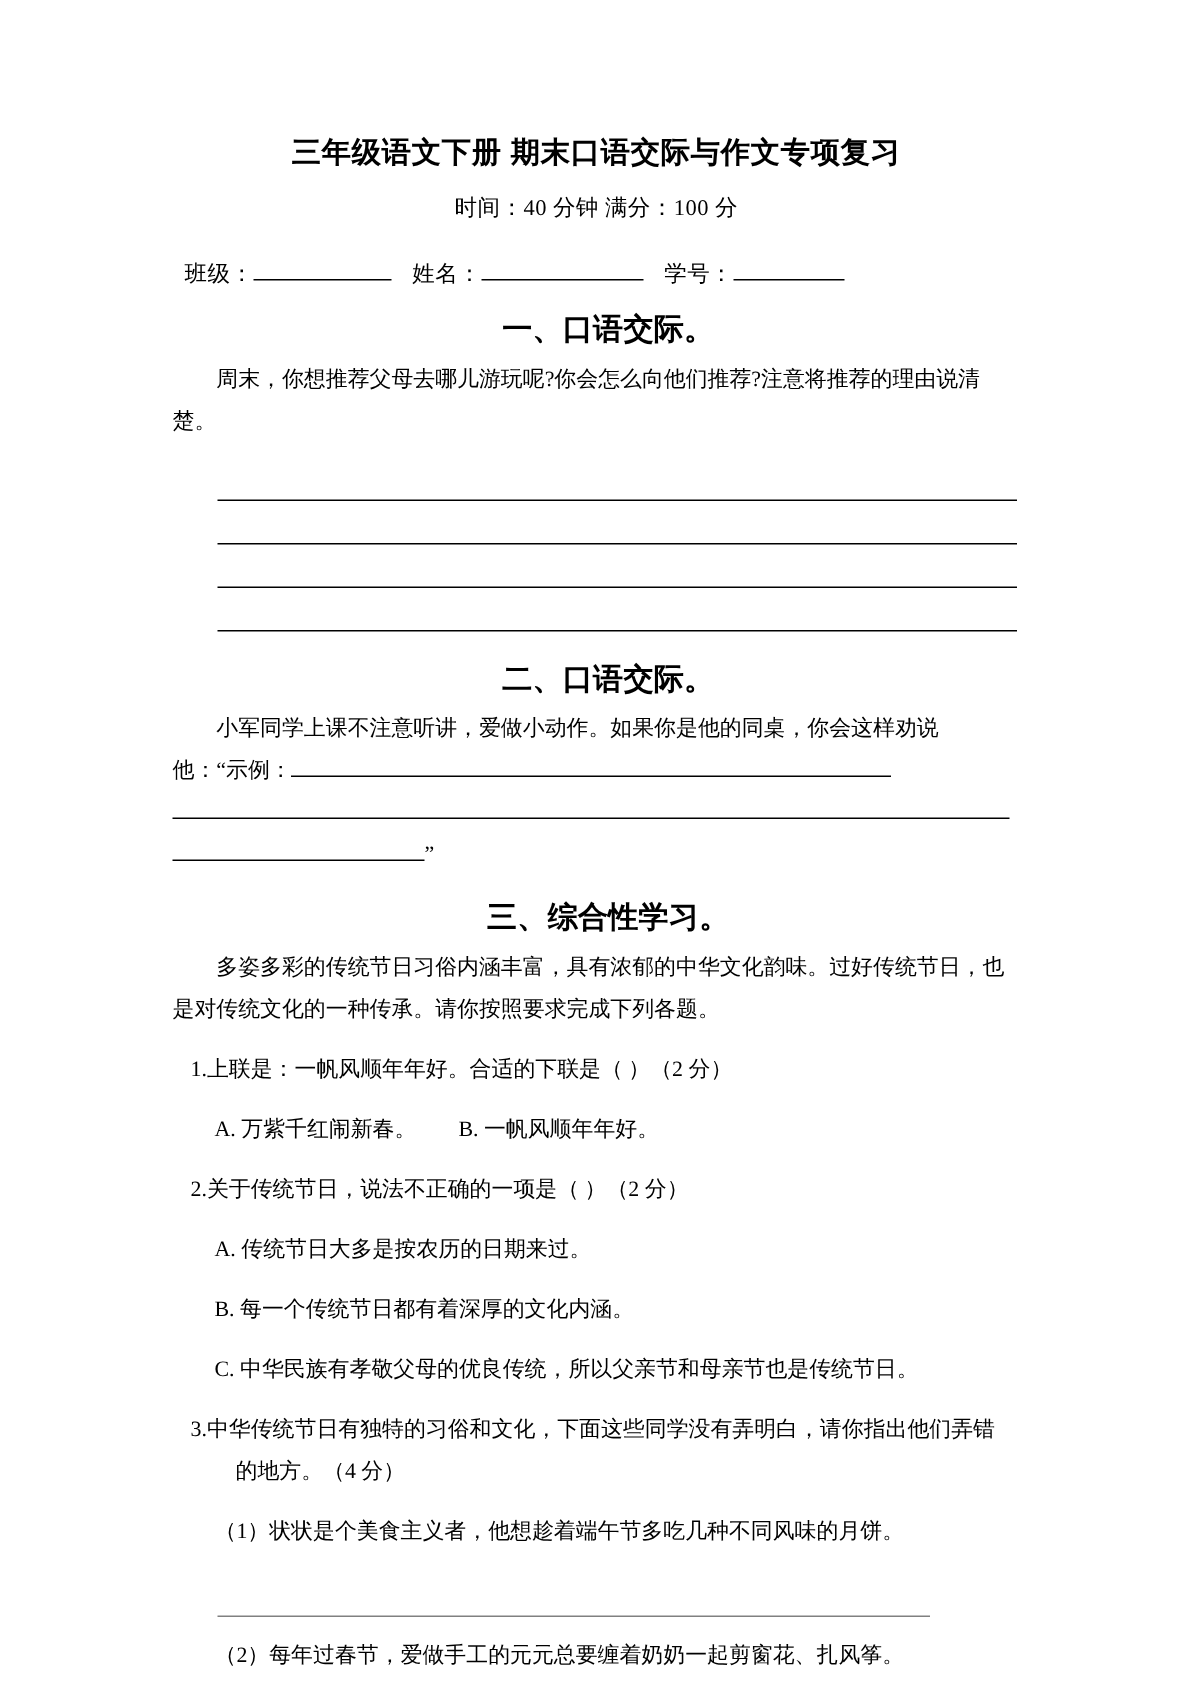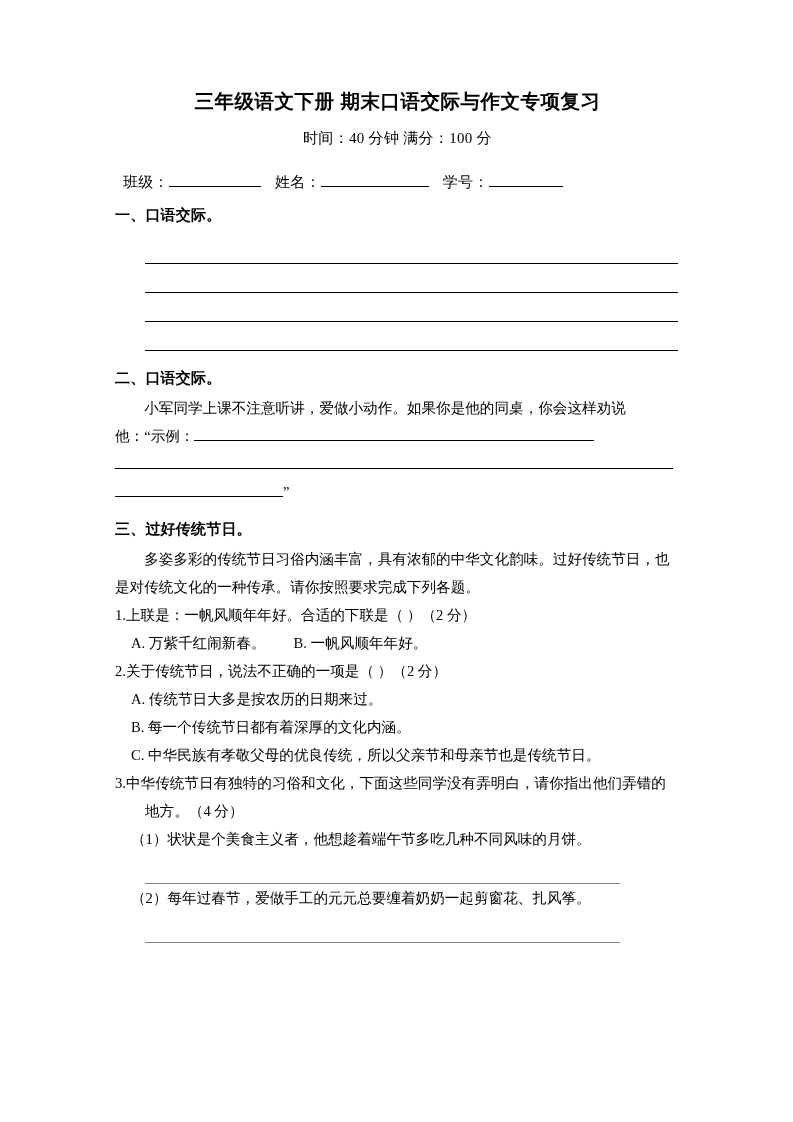--- a/index.html
+++ b/index.html
@@ -56,42 +56,43 @@
     vertical-align: baseline;
   }
   .b1 { width: 92px; }
   .b2 { width: 108px; }
   .b3 { width: 74px; }
   .sp { display: inline-block; width: 14px; }
 
   .section-head {
     font-family: "Liberation Sans", "DejaVu Sans", sans-serif;
     font-weight: bold;
-    font-size: 15px;
-    margin: 8px 0 6px 0;
+    font-size: 20px;
+    margin: 8px 0 6px 16px;
     letter-spacing: 0.2px;
+    text-align: center;
   }
   .para {
     font-size: 14.6px;
     line-height: 28px;
     text-indent: 2em;
     margin: 0;
   }
   .para.noindent { text-indent: 0; }
   .ruled {
     height: 28px;
     border-bottom: 1px solid #000;
     margin-left: 30px;
     margin-right: 2px;
   }
   .ruled.first { margin-top: 10px; }
   .q {
     font-size: 14.6px;
     line-height: 28px;
-    margin: 0;
+    margin: 12px;
   }
   .q.indent1 { padding-left: 16px; }
   .q.hang {
     padding-left: 30px;
     text-indent: -30px;
   }
   .inline-rule {
     display: inline-block;
     border-bottom: 1px solid #000;
     vertical-align: baseline;
@@ -119,20 +120,21 @@
 
     <h1 class="title">三年级语文下册 期末口语交际与作文专项复习</h1>
 
     <div class="subtitle">时间：40 分钟 满分：100 分</div>
 
     <div class="info-line">
       <span>班级：</span><span class="blank b1"></span><span class="sp"></span><span>姓名：</span><span class="blank b2"></span><span class="sp"></span><span>学号：</span><span class="blank b3"></span>
     </div>
 
     <div class="section-head">一、口语交际。</div>
+    <p class="para">周末，你想推荐父母去哪儿游玩呢?你会怎么向他们推荐?注意将推荐的理由说清楚。</p>
     <div class="ruled first"></div>
     <div class="ruled"></div>
     <div class="ruled"></div>
     <div class="ruled"></div>
 
     <div class="spacer10"></div>
 
     <div class="section-head">二、口语交际。</div>
     <p class="para">小军同学上课不注意听讲，爱做小动作。如果你是他的同桌，你会这样劝说</p>
     <p class="para noindent">
@@ -140,21 +142,21 @@
     </p>
     <p class="para noindent">
       <span class="inline-rule" style="width:558px"></span>
     </p>
     <p class="quote-tail">
       <span class="inline-rule" style="width:168px"></span><span>”</span>
     </p>
 
     <div class="spacer6"></div>
 
-    <div class="section-head">三、过好传统节日。</div>
+    <div class="section-head">三、综合性学习。</div>
     <p class="para">多姿多彩的传统节日习俗内涵丰富，具有浓郁的中华文化韵味。过好传统节日，也是对传统文化的一种传承。请你按照要求完成下列各题。</p>
 
     <p class="q hang">
       <span>1.</span><span>上联是：一帆风顺年年好。合适的下联是（      ）（2 分）</span>
     </p>
     <p class="q indent1">
       <span>A. 万紫千红闹新春。</span><span class="sp"></span><span class="sp"></span><span>B. 一帆风顺年年好。</span>
     </p>
 
     <p class="q hang">

